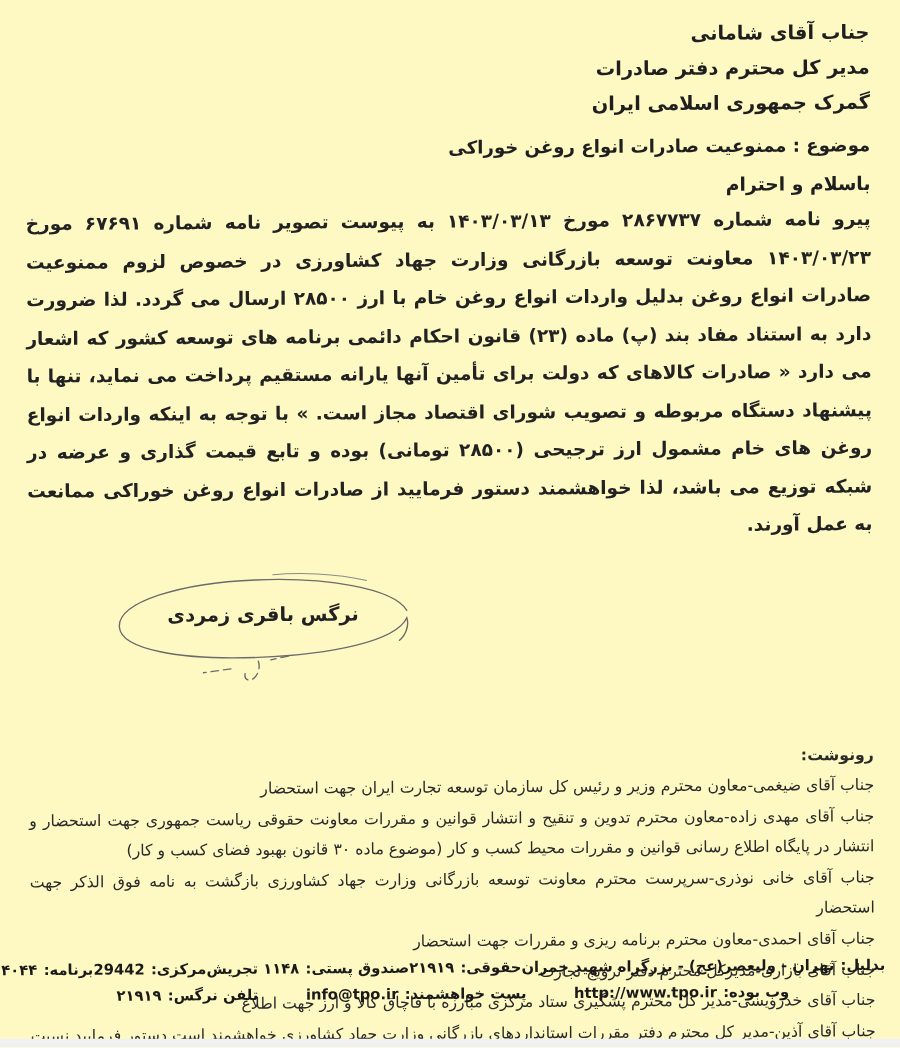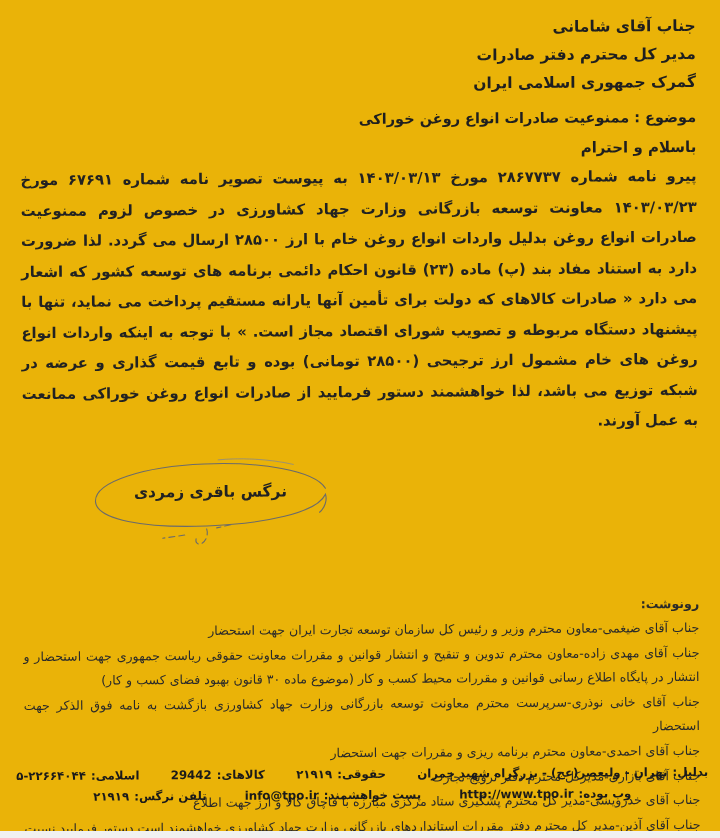--- a/index.html
+++ b/index.html
@@ -1,20 +1,20 @@
 <!DOCTYPE html>
 <html lang="fa" dir="rtl"><head>
 <meta charset="utf-8">
 <style>
   html,body{margin:0;padding:0;}
   body{
     width:720px;height:838px;overflow:hidden;background:#ffffff;
     font-family:"DejaVu Sans",sans-serif;color:#1f1f1f;direction:rtl;
   }
-  .page{position:relative;width:720px;height:838px;background:#eab308;}
+  .page{position:relative;width:720px;height:838px;background:#fef9c3;}
   .scan{position:absolute;inset:0;padding:14px 22px 0 22px;box-sizing:border-box;transform:rotate(-0.35deg);}
   .recipient{font-weight:700;font-size:15.5px;line-height:28px;text-align:right;}
   .subject{font-weight:700;font-size:14.5px;margin-top:13px;text-align:right;}
   .salutation{font-weight:700;font-size:15px;margin-top:13px;text-align:right;}
   .body-par{
     font-weight:700;font-size:14.8px;line-height:30.5px;margin-top:5px;
     text-align:justify;text-align-last:right;color:#222;
   }
   
   .signature{position:relative;width:260px;height:92px;margin:16px 360px 0 auto;}
@@ -77,24 +77,25 @@
         </div>
     </div>
 
     <div class="footer">
       <div class="footer-line1">
 
           <span class="f-seg"><span class="f-label">بدلیل:</span><span class="f-value">تهران - ولیعصر(عج) - بزرگراه شهید چمران</span></span>
 
           <span class="f-seg"><span class="f-label">حقوقی:</span><span class="f-value">۲۱۹۱۹</span></span>
 
+          <span class="f-seg"><span class="f-label">صندوق پستی:</span><span class="f-value">۱۱۴۸ تجریش</span></span>
 
-          <span class="f-seg"><span class="f-label">کالاهای:</span><span class="f-value">29442</span></span>
+          <span class="f-seg"><span class="f-label">مرکزی:</span><span class="f-value">29442</span></span>
 
-          <span class="f-seg"><span class="f-label">اسلامی:</span><span class="f-value">۲۲۶۶۴۰۴۴-۵</span></span>
+          <span class="f-seg"><span class="f-label">برنامه:</span><span class="f-value">۲۲۶۶۴۰۴۴-۵</span></span>
         </div>
       <div class="footer-line2">
 
           <span class="f-seg"><span class="f-label">وب بوده:</span><span class="f-value">http://www.tpo.ir</span></span>
 
           <span class="f-seg"><span class="f-label">پست خواهشمند:</span><span class="f-value">info@tpo.ir</span></span>
 
           <span class="f-seg"><span class="f-label">تلفن نرگس:</span><span class="f-value">۲۱۹۱۹</span></span>
         </div>
     </div>

